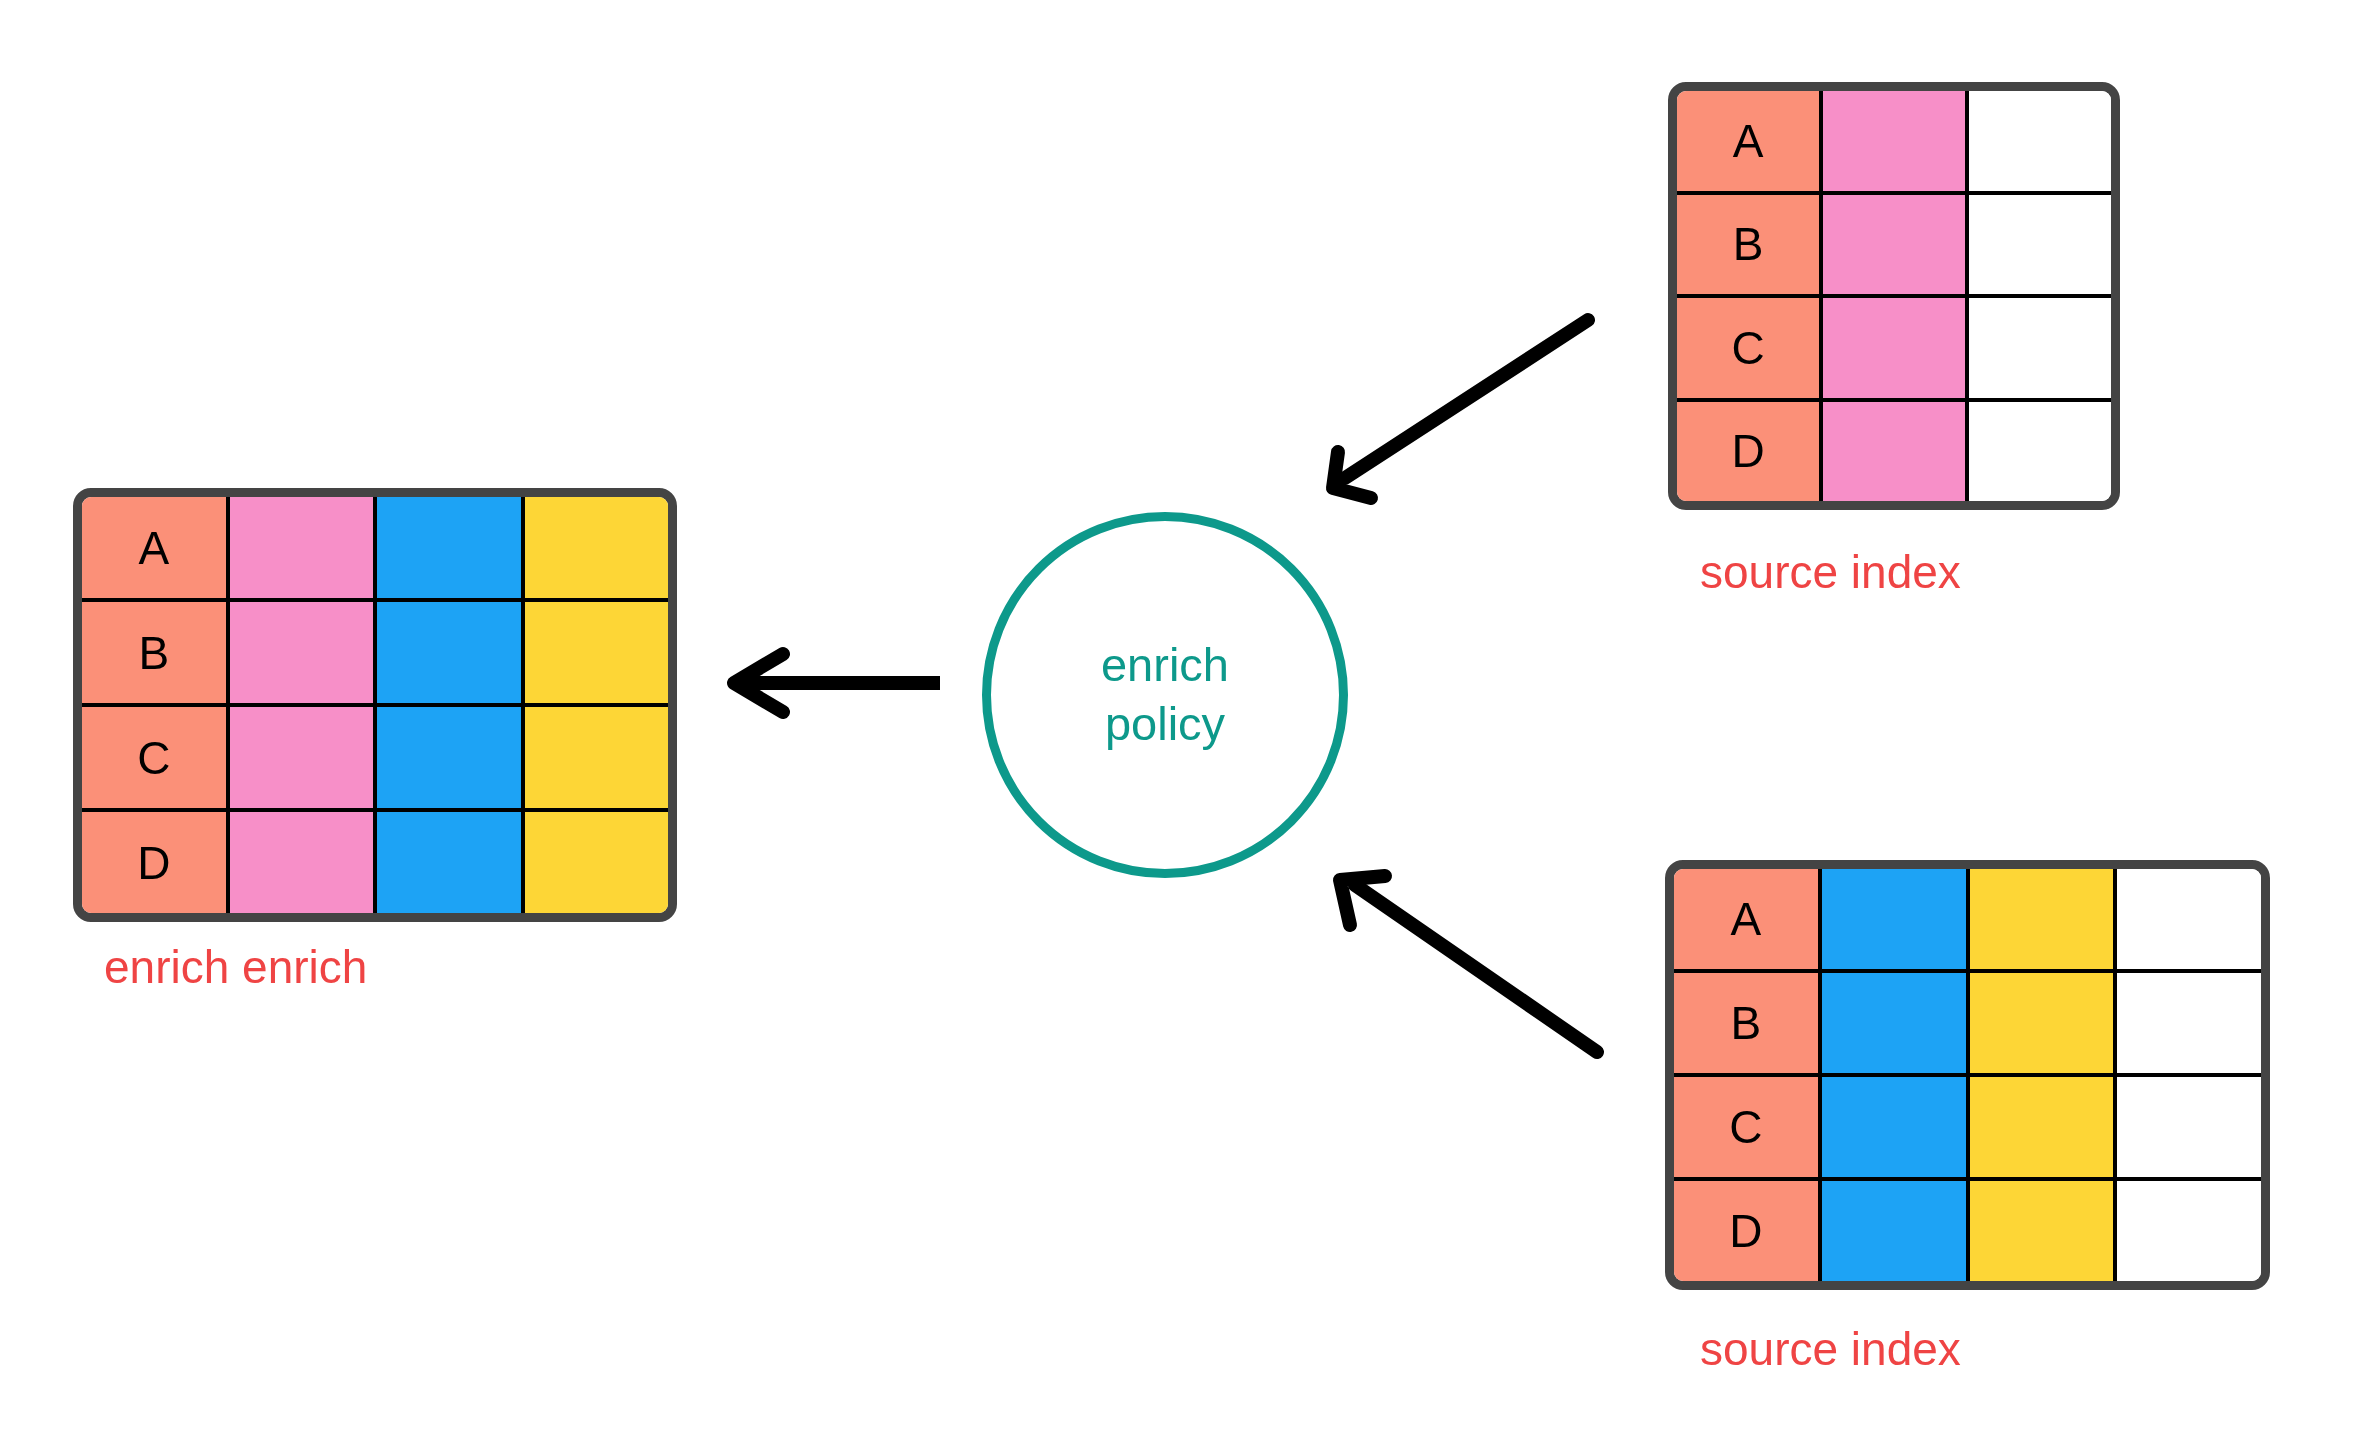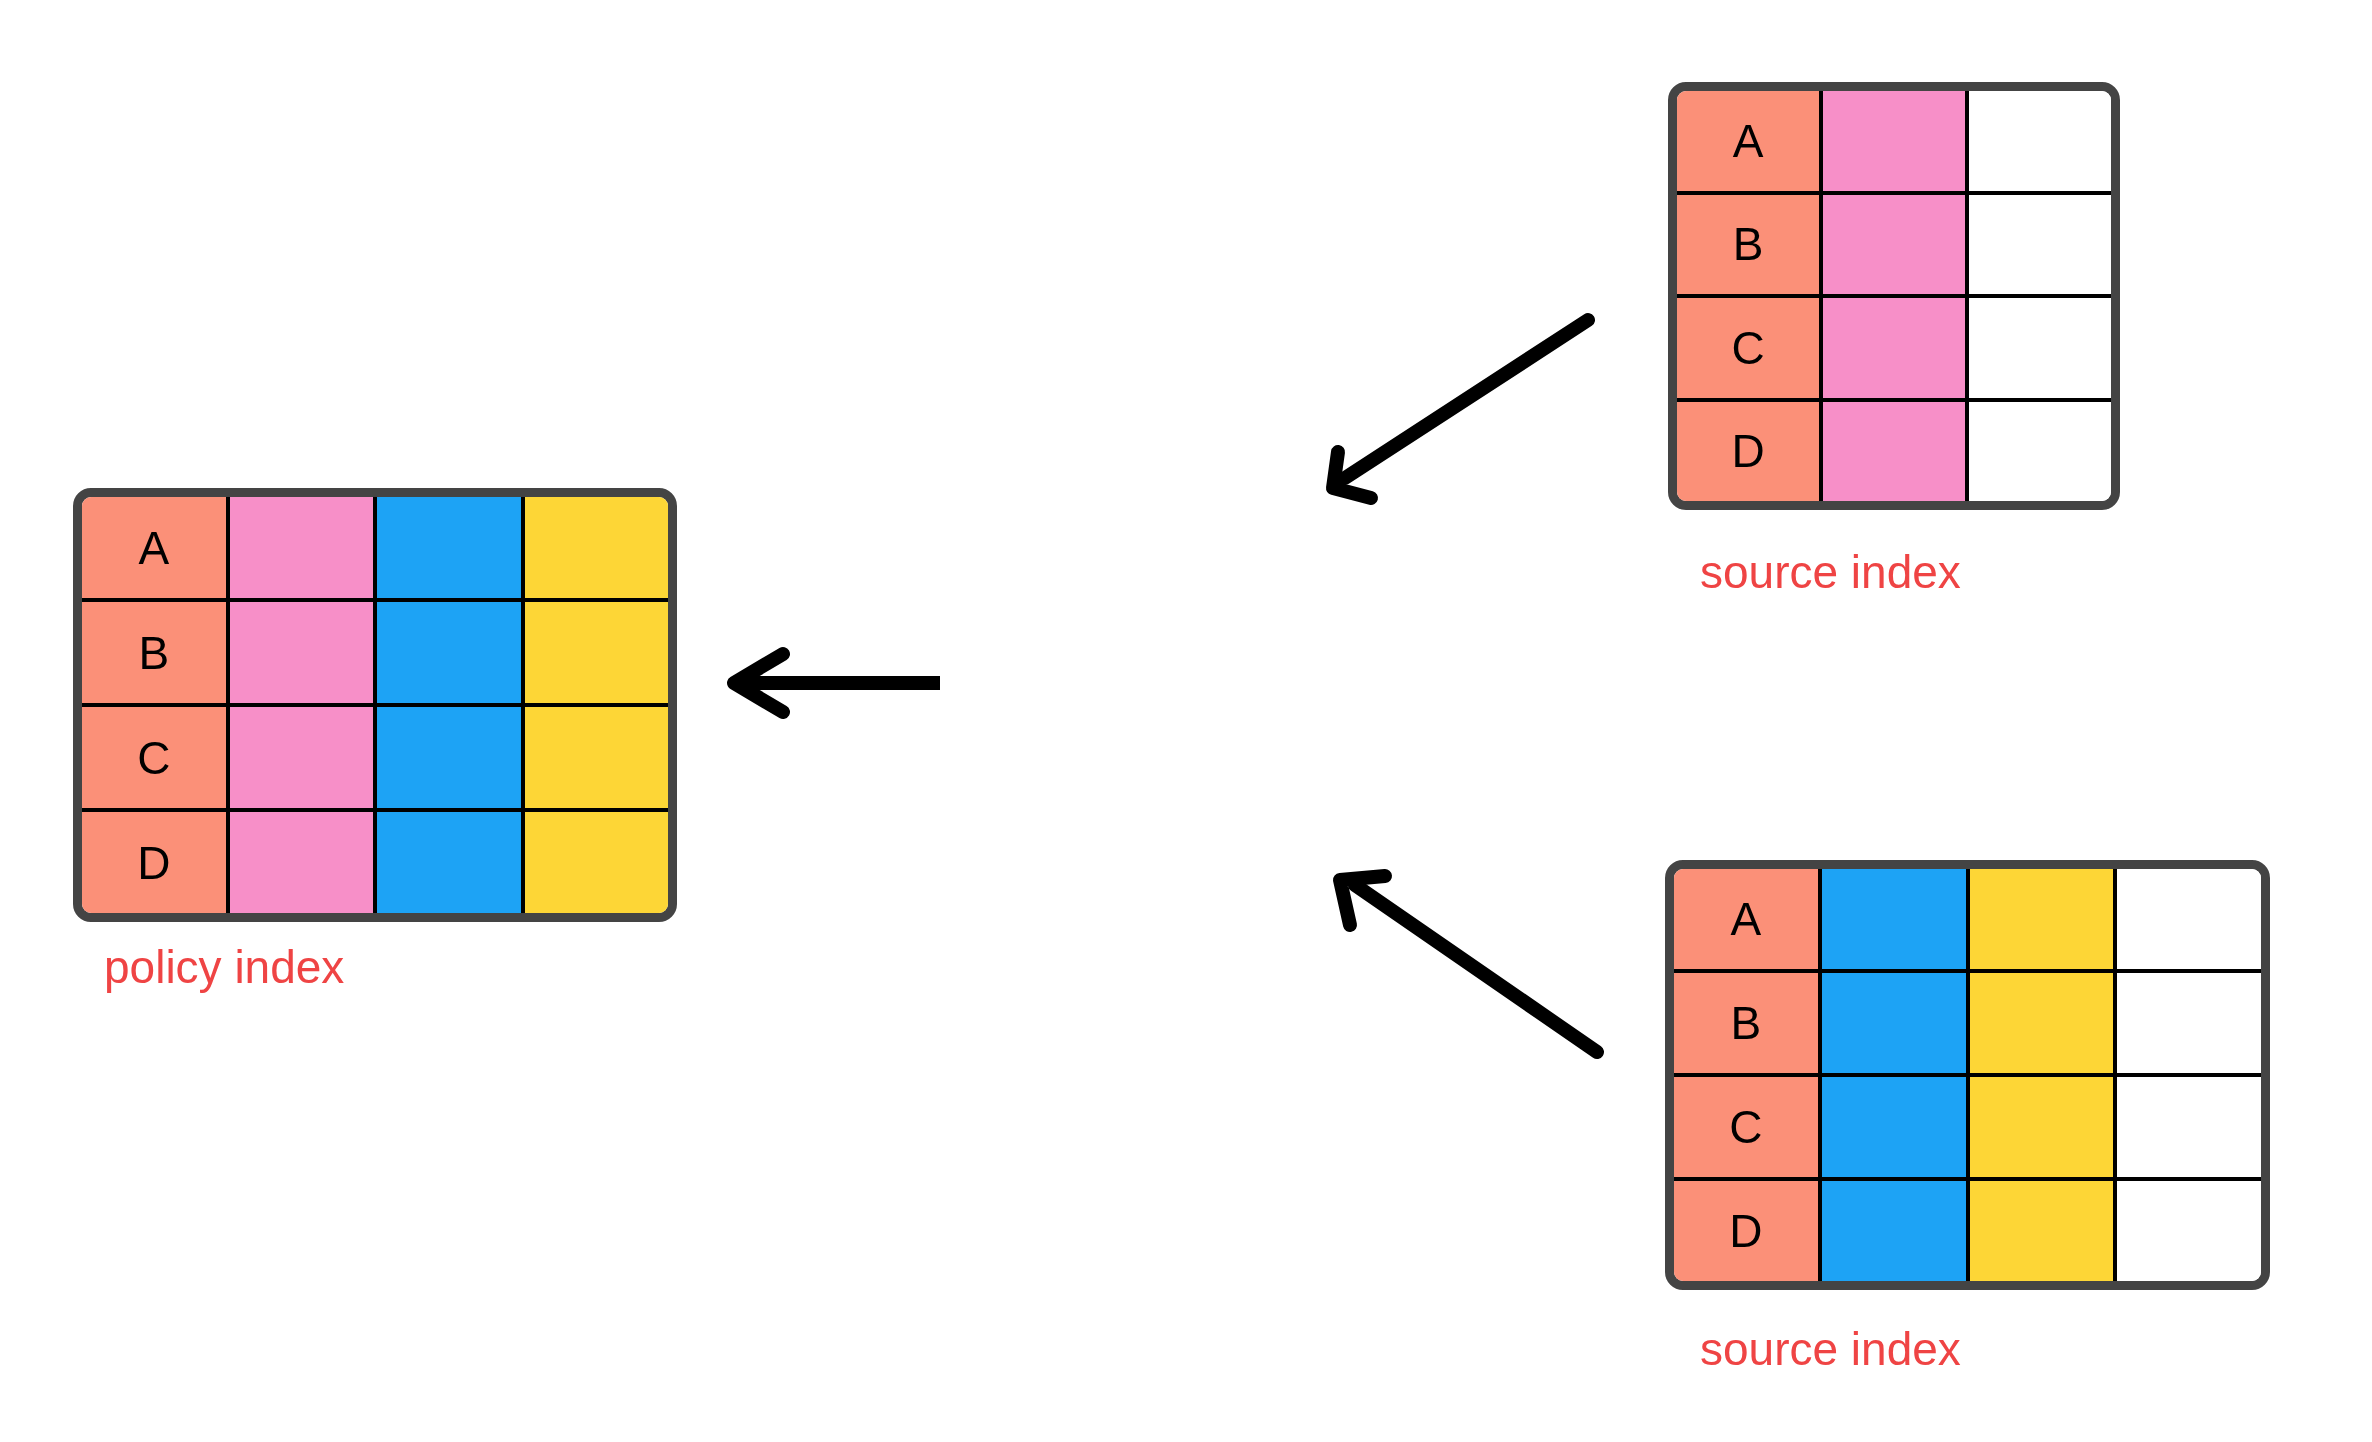--- a/index.html
+++ b/index.html
@@ -148,21 +148,21 @@
     <div class="table-row">
       <div class="cell" style="background:#FB9078;">
         <span class="cell-label">D</span>
       </div>
       <div class="cell" style="background:#F78FC8;"></div>
       <div class="cell" style="background:#1DA3F5;"></div>
       <div class="cell" style="background:#FDD636;"></div>
     </div>
   </div>
 
-  <span class="caption" style="left:104px; top:940px;">policy index</span>
+  <span class="caption" style="left:104px; top:940px;">enrich enrich</span>
 
   <div class="index-table" style="left:1668px; top:82px; width:452px; height:428px;">
 
     <div class="table-row">
       <div class="cell" style="background:#FB9078;">
         <span class="cell-label">A</span>
       </div>
       <div class="cell" style="background:#F78FC8;"></div>
       <div class="cell" style="background:#ffffff;"></div>
     </div>
@@ -228,14 +228,18 @@
         <span class="cell-label">D</span>
       </div>
       <div class="cell" style="background:#1DA3F5;"></div>
       <div class="cell" style="background:#FDD636;"></div>
       <div class="cell" style="background:#ffffff;"></div>
     </div>
   </div>
 
   <span class="caption" style="left:1700px; top:1322px;">source index</span>
 
+  <div class="policy-circle" style="left:982px; top:512px; width:366px; height:366px; border:9px solid #0D998B;">
+    <span class="policy-line" style="color:#0D998B;">enrich</span>
+    <span class="policy-line" style="color:#0D998B;">policy</span>
+  </div>
 
 </div>
 
 </body></html>

